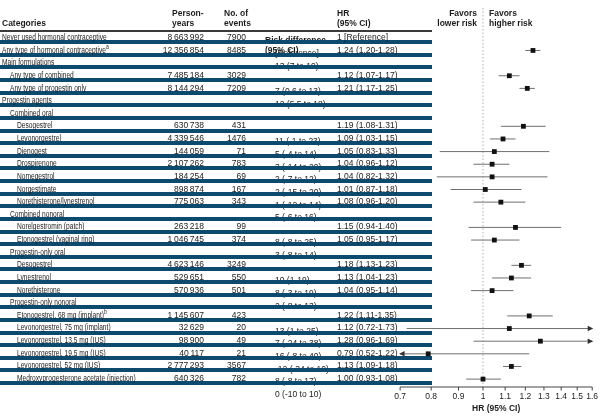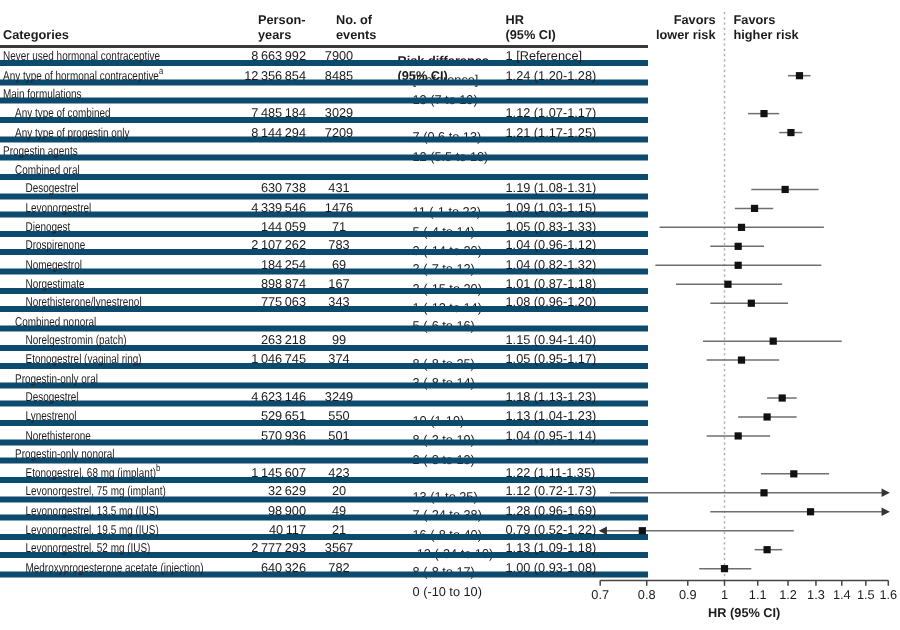--- a/index.html
+++ b/index.html
@@ -17,21 +17,21 @@
   .h-favl{left:415px;top:8px;width:62px;text-align:right;}
   .h-favh{left:489px;top:8px;}
   .head-rule{position:absolute;left:0;top:30px;width:432px;height:2px;background:#3a3a3a;}
   
   #rows{position:absolute;left:0;top:31.5px;width:432px;}
   .row{position:relative;height:12.64px;border-bottom:4px solid #0c4a6e;box-sizing:border-box;}
   .row span{position:absolute;top:0.5px;line-height:11.2px;font-size:8.5px;white-space:nowrap;}
   .c-label{font-size:9px;transform:scaleX(0.78);transform-origin:0 50%;}
   .c-label sup{font-size:6.5px;line-height:0;}
   .c-py{left:146px;width:58px;text-align:right;}
-  .c-ev{left:206px;width:40px;text-align:center;}
+  .c-ev{left:206px;width:40px;text-align:right;}
   .c-rd{left:275px;margin-top:16px;}
   .c-hr{left:337px;}
   
   #plot{position:absolute;left:0;top:0;pointer-events:none;font-family:"Liberation Sans", sans-serif;}
 </style>
 </head>
 <body>
 
 <div class="fig">
   <div class="h h-cat">Categories</div>

